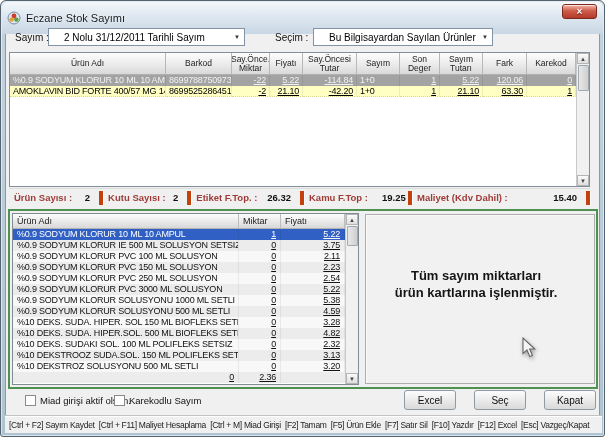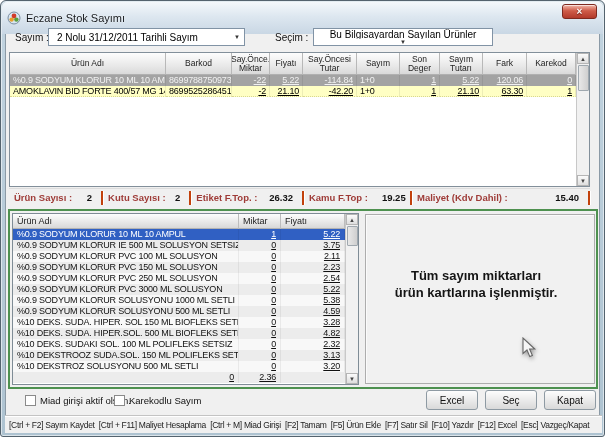--- a/index.html
+++ b/index.html
@@ -24,21 +24,21 @@
     background:linear-gradient(#f0b4a6,#d4robbe 0) ;
     background:linear-gradient(#f2b8ab,#cf5c49 45%,#b23a2b);
     border:1px solid #7e291f;border-radius:3px;display:flex;align-items:center;justify-content:center;
     box-shadow:inset 0 1px 0 rgba(255,255,255,.6);cursor:default;}
   .close-btn span{color:#fff;font-size:10px;font-weight:bold;line-height:10px;text-shadow:0 1px 1px #6b1d14;}
 
   
   .toolbar-lbl{position:absolute;top:31px;font-size:10px;color:#111;}
   .combo{position:absolute;top:27px;height:18px;background:#fff;border:1px solid #8193a5;
     display:flex;align-items:center;}
-  .combo-text{flex:1;font-size:10px;padding:0 8px;white-space:nowrap;overflow:hidden;color:#000;}
+  .combo-text{flex:1;font-size:10px;padding:0 15px;white-space:nowrap;overflow:hidden;color:#000;}
   .combo-arrow{width:14px;text-align:center;font-size:6px;color:#333;}
 
   
   .top-table{position:absolute;left:8px;top:51px;width:581px;height:135px;
     background:#fff;border:1px solid #828f9a;}
   .t-grid{display:grid;grid-template-columns:156px 66px 38px 33px 54px 43px 40px 43px 44px 1fr;}
   .t-header{position:absolute;left:0;top:0;right:13px;height:22px;}
   .t-header .hcell{background:linear-gradient(#fdfdfd,#e9e9e9 60%,#d9d9d9);
     border-right:1px solid #b8b8b8;border-bottom:1px solid #b0b0b0;
     font-size:8.5px;color:#222;display:flex;align-items:center;justify-content:center;
@@ -59,21 +59,21 @@
   .sc-up,.sc-down{font-size:6px;color:#444;height:11px;line-height:11px;width:100%;text-align:center;
     background:linear-gradient(#fbfbfb,#dedede);border:1px solid #b5b5b5;}
   .sc-down{margin-top:auto;}
   .sc-thumb{width:11px;height:26px;background:linear-gradient(90deg,#e8e8e8,#cfcfcf);
     border:1px solid #9fa8af;border-radius:1px;margin-top:1px;}
 
   
   .stats{position:absolute;left:8px;top:187px;width:581px;height:18px;background:#f0f0f0;
     border-top:1px solid #dcdcdc;display:flex;align-items:center;}
   .seg{display:flex;align-items:center;justify-content:space-between;height:14px;
-    border-right:2px solid #c2410c;box-shadow:1px 0 0 #fff;padding:0 9px 0 5px;}
+    border-right:4px solid #c2410c;box-shadow:1px 0 0 #fff;padding:0 9px 0 5px;}
   .seg .sl{font-size:9.5px;font-weight:bold;color:var(--label_maroon,#9e3b37);white-space:nowrap;}
   .seg .sv{font-size:9.5px;font-weight:bold;color:#111;padding-left:6px;}
   .seg:nth-child(1){width:96px;}.seg:nth-child(2){width:90px;}
   .seg:nth-child(3){width:115px;}.seg:nth-child(4){width:108px;gap:8px;}.seg:nth-child(5){width:182px;}
 
   
   .bottom{position:absolute;left:7px;top:208px;width:590px;height:180px;
     border:2px solid var(--green_border,#4e9150);background:#f0f0f0;}
   .list{position:absolute;left:2px;top:2px;width:347px;height:172px;background:#fff;
     border:1px solid #7f8c96;}
@@ -93,21 +93,21 @@
 
   .msg{position:absolute;left:355px;top:3px;width:230px;height:170px;background:#f1f1f1;
     border:1px solid #adadad;box-shadow:inset 1px 1px 0 #fbfbfb;}
   .msg-text{position:absolute;left:0;right:8px;top:52px;text-align:center;
     font-size:13px;font-weight:bold;color:#141414;line-height:17px;}
   .cursor{position:absolute;left:155px;top:122px;filter:drop-shadow(1px 2px 2px rgba(0,0,0,.35));}
 
   
   .cb-box{position:absolute;top:394px;width:11px;height:11px;background:#fff;border:1px solid #8a8a8a;}
   .cb-lbl{position:absolute;top:394px;font-size:9.5px;color:#111;line-height:11px;}
-  .btns{position:absolute;top:389px;right:8px;display:flex;gap:7px;}
+  .btns{position:absolute;top:389px;right:8px;display:flex;gap:18px;}
   .btn{width:52px;height:20px;background:linear-gradient(#fdfdfd,#ebebeb 50%,#d9d9d9);
     border:1px solid #8e9aa3;border-radius:3px;font-size:10px;color:#111;
     display:flex;align-items:center;justify-content:center;}
 
   
   .statusbar{position:absolute;left:4px;top:414px;width:597px;height:18px;background:#f0f0f0;
     border-top:1px solid #c3c3c3;box-shadow:inset 0 1px 0 #fff;display:flex;align-items:center;}
   .statusbar span{font-size:8.5px;letter-spacing:-.3px;color:#1c1c1c;white-space:pre;padding-left:4px;}
 </style>
 </head>
@@ -130,21 +130,21 @@
       <span>×</span>
     </div>
   </div>
 
   <span class="toolbar-lbl" style="left:14px;">Sayım :</span>
   <div class="combo" style="left:47px;width:197px;">
     <span class="combo-text">2 Nolu 31/12/2011 Tarihli Sayım</span>
     <span class="combo-arrow">▼</span>
   </div>
   <span class="toolbar-lbl" style="left:274px;">Seçim :</span>
-  <div class="combo" style="left:312px;width:180px;flex-direction:column;">
+  <div class="combo" style="left:312px;width:180px;">
     <span class="combo-text">Bu Bilgisayardan Sayılan Ürünler</span>
     <span class="combo-arrow">▼</span>
   </div>
 
   <div class="top-table">
     <div class="t-header t-grid" id="tt-head">
         <div class="hcell">Ürün Adı</div>
         <div class="hcell">Barkod</div>
         <div class="hcell">Say.Önce. Miktar</div>
         <div class="hcell">Fiyatı</div>

